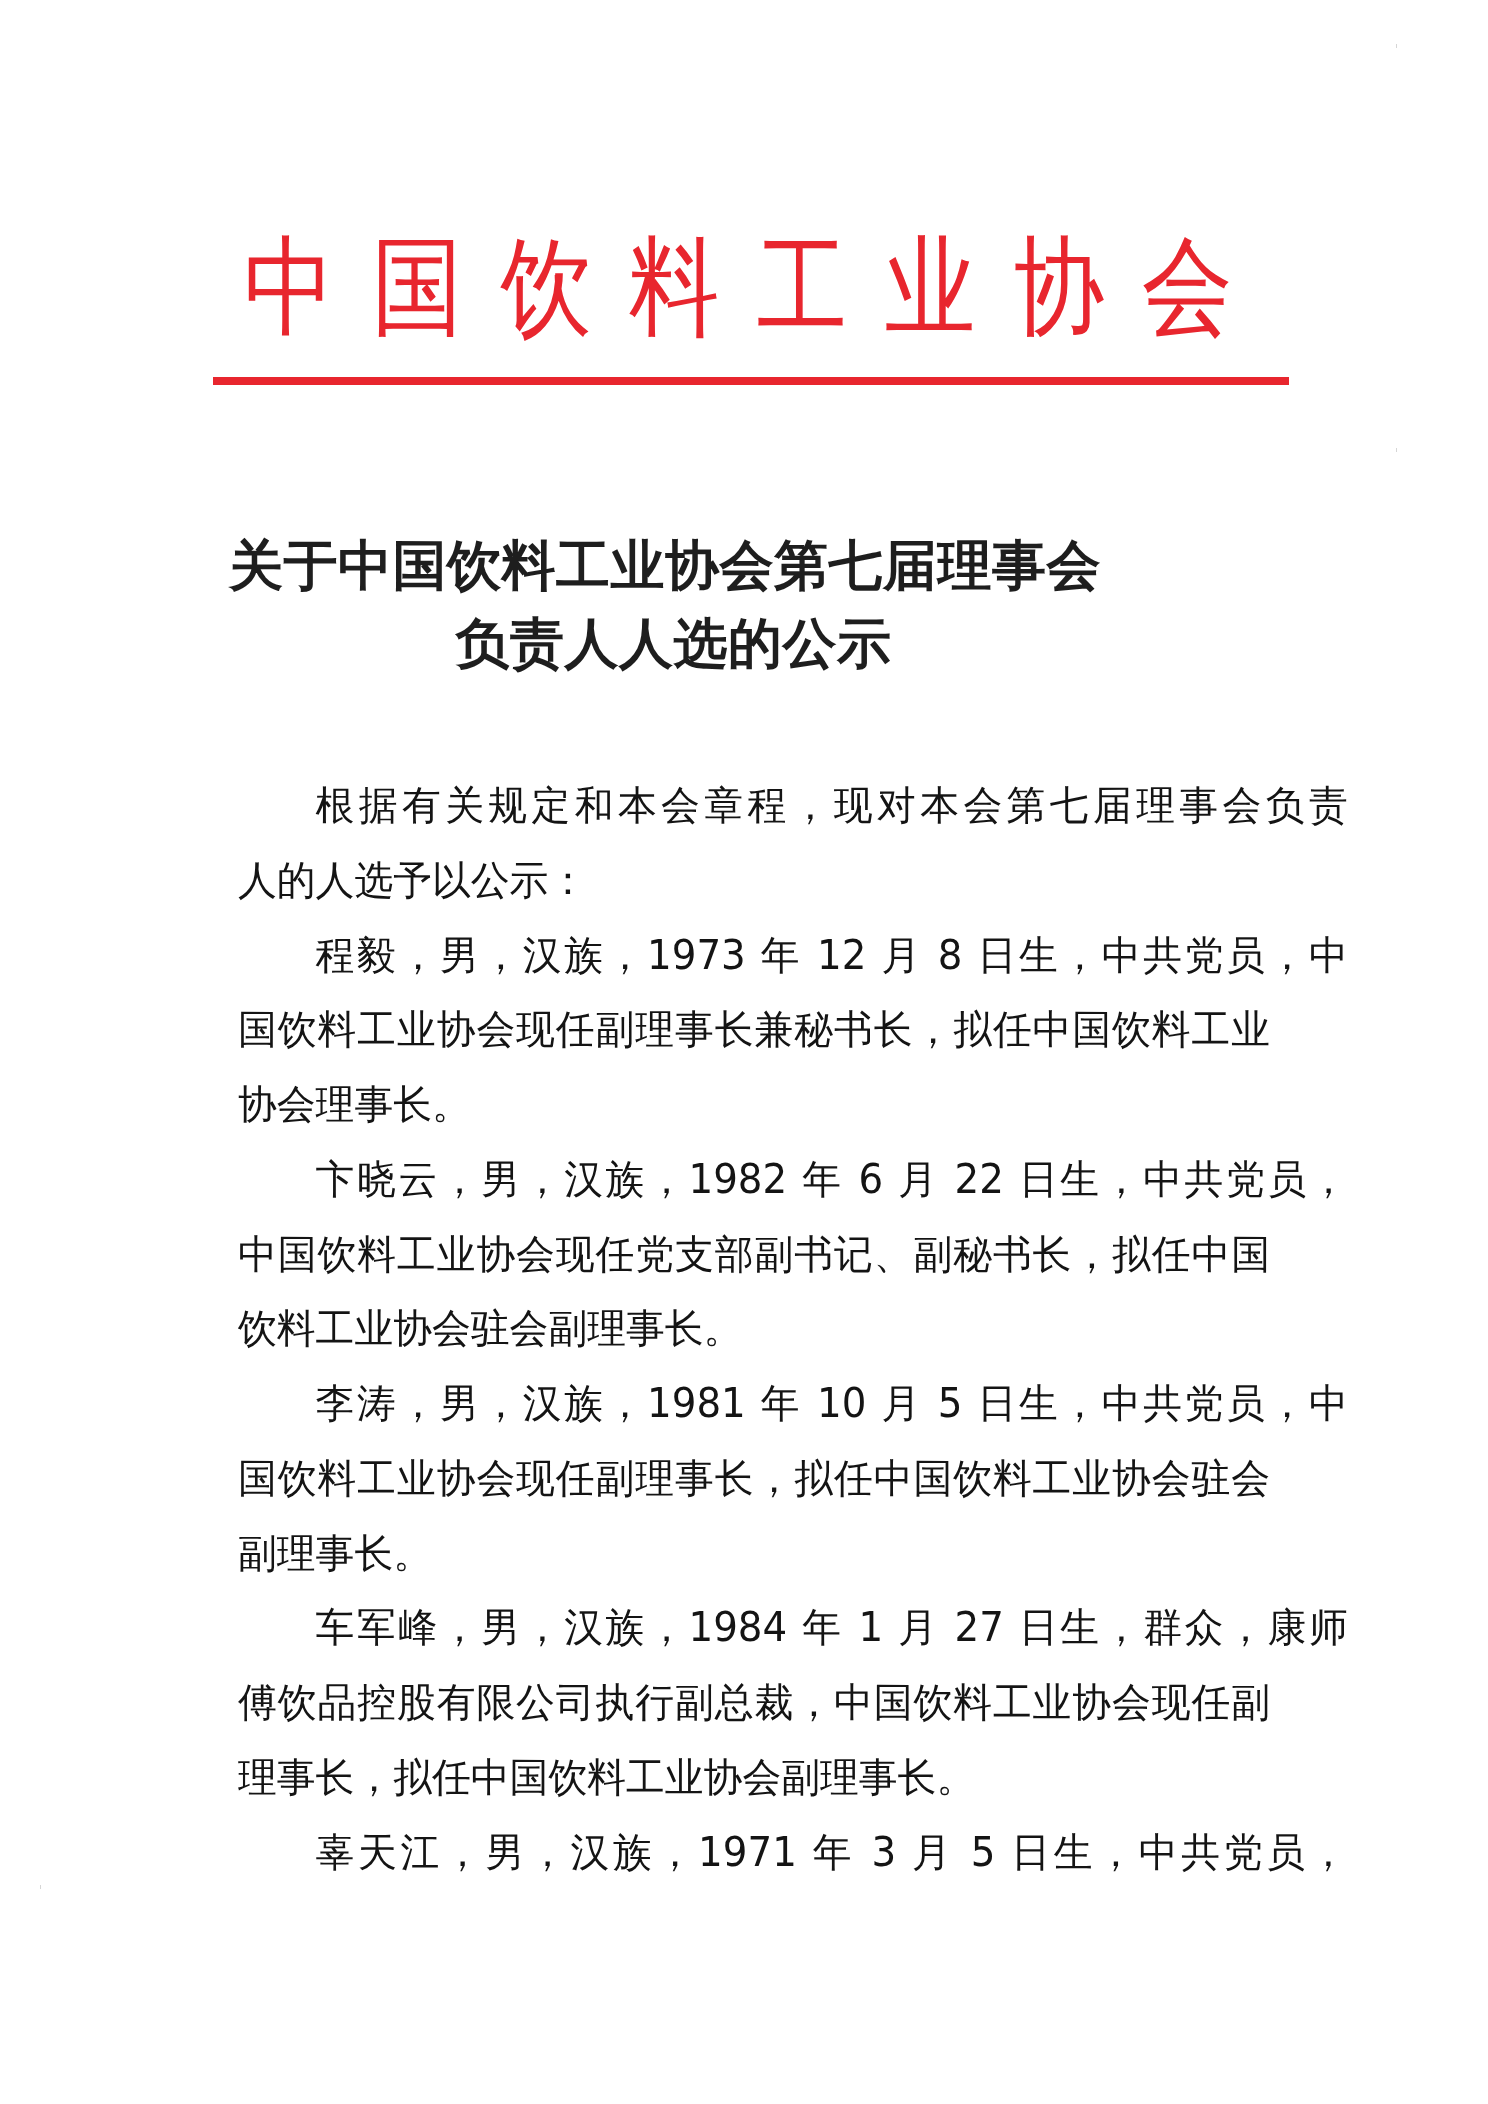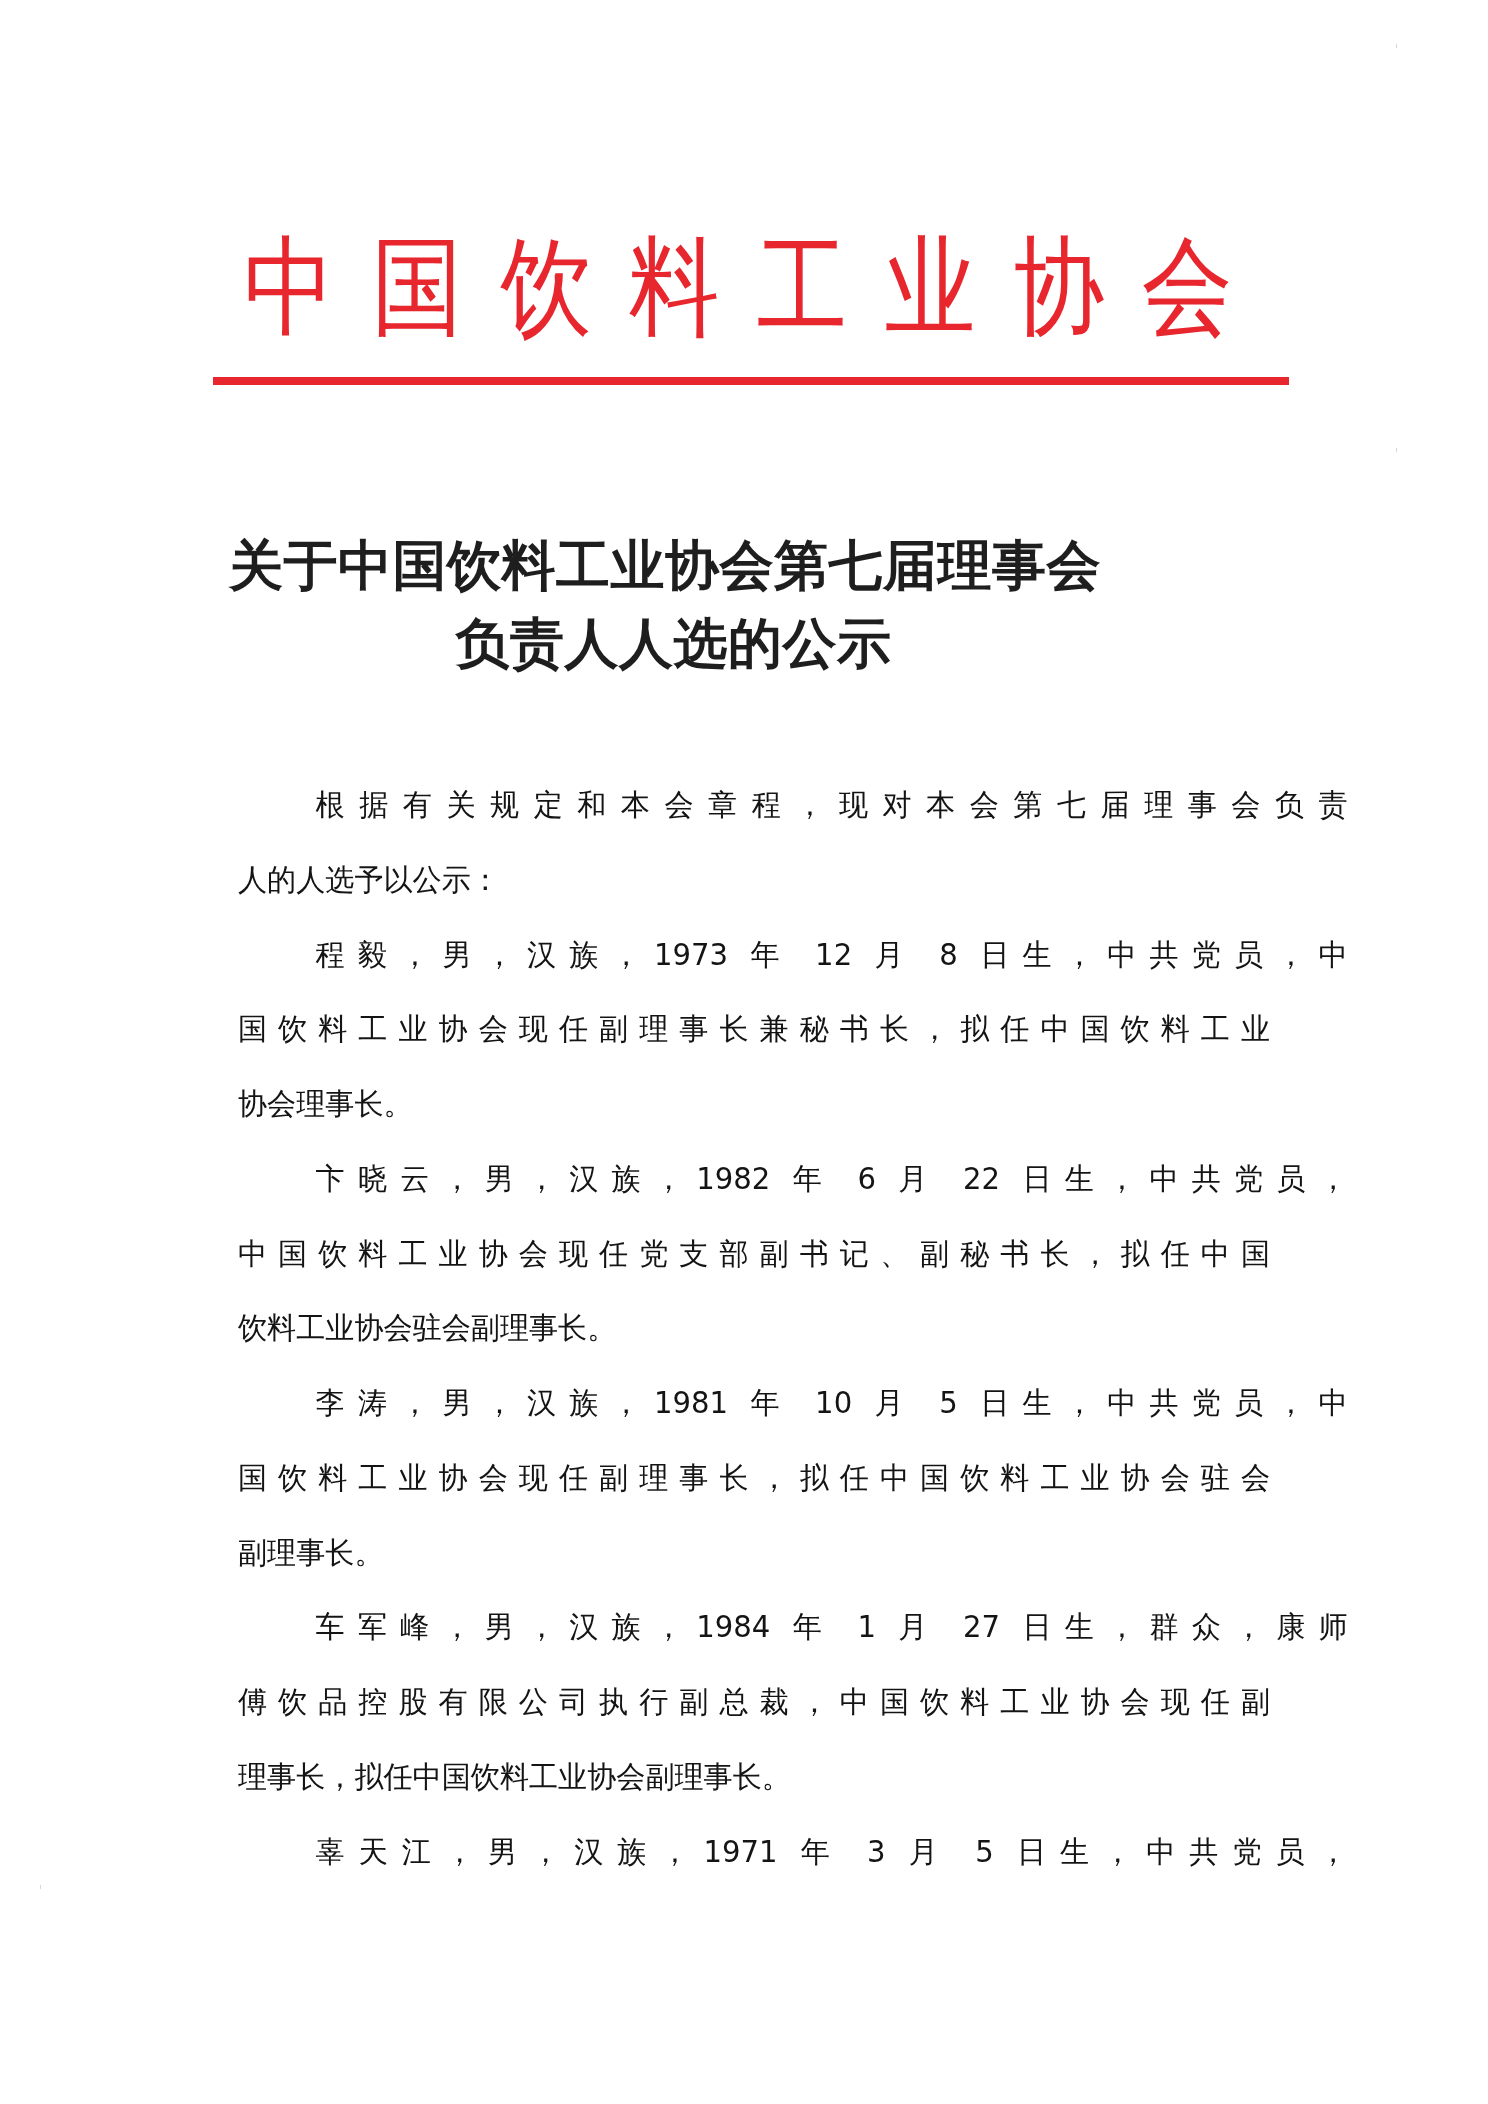--- a/index.html
+++ b/index.html
@@ -69,21 +69,21 @@
   .doc-title.t1 { top: 526px; }
   .doc-title.t2 { top: 604px; padding-left: 31px; }
   
   .body-text {
     position: absolute;
     left: 238px;
     top: 768px;
     width: 1032px;
     color: #141414;
     font-family: "DejaVu Sans", "Liberation Sans", sans-serif;
-    font-size: 30px;
+    font-size: 40px;
   }
   .body-line {
     height: 74.75px;
     line-height: 74.75px;
     white-space: nowrap;
     overflow: visible;
     text-align: justify;
     text-align-last: justify;
     text-justify: inter-character;
     transform: scaleX(0.97);

